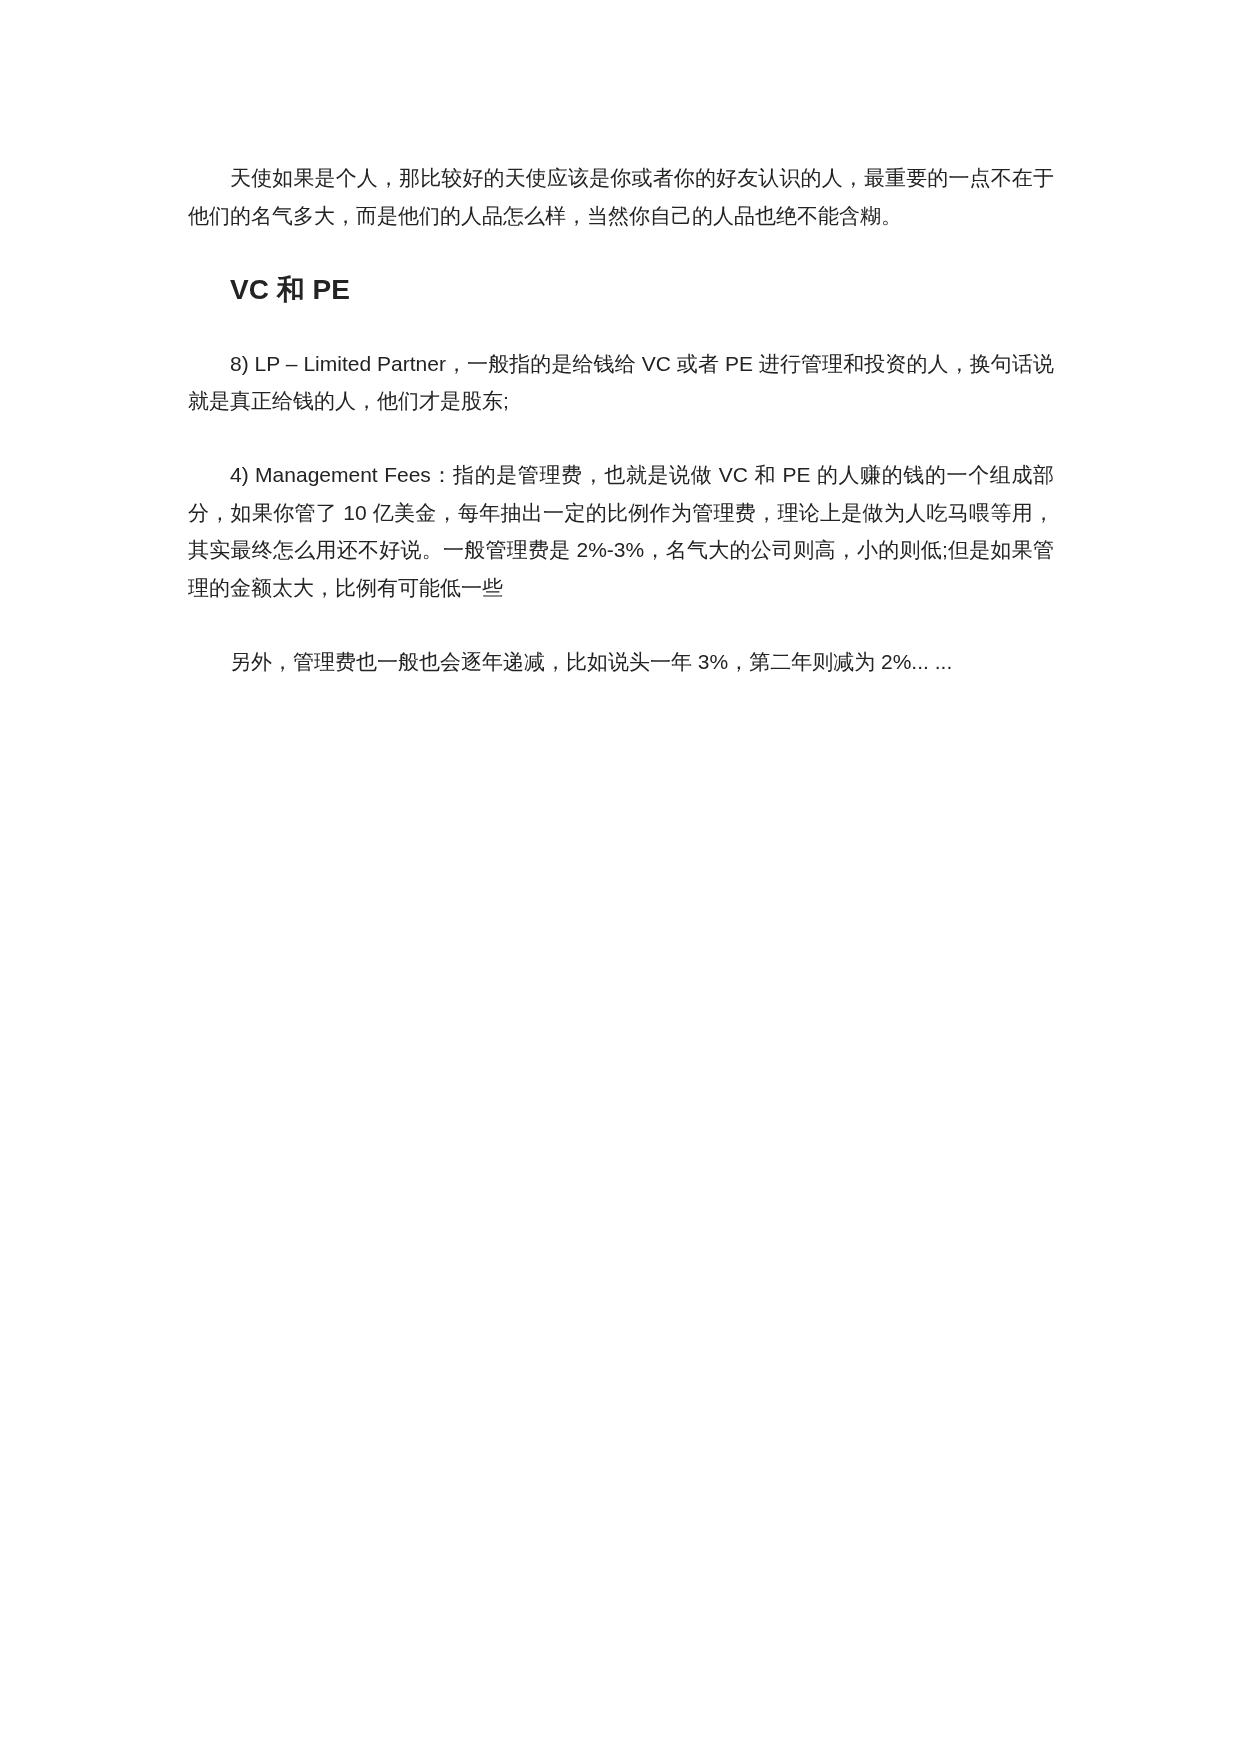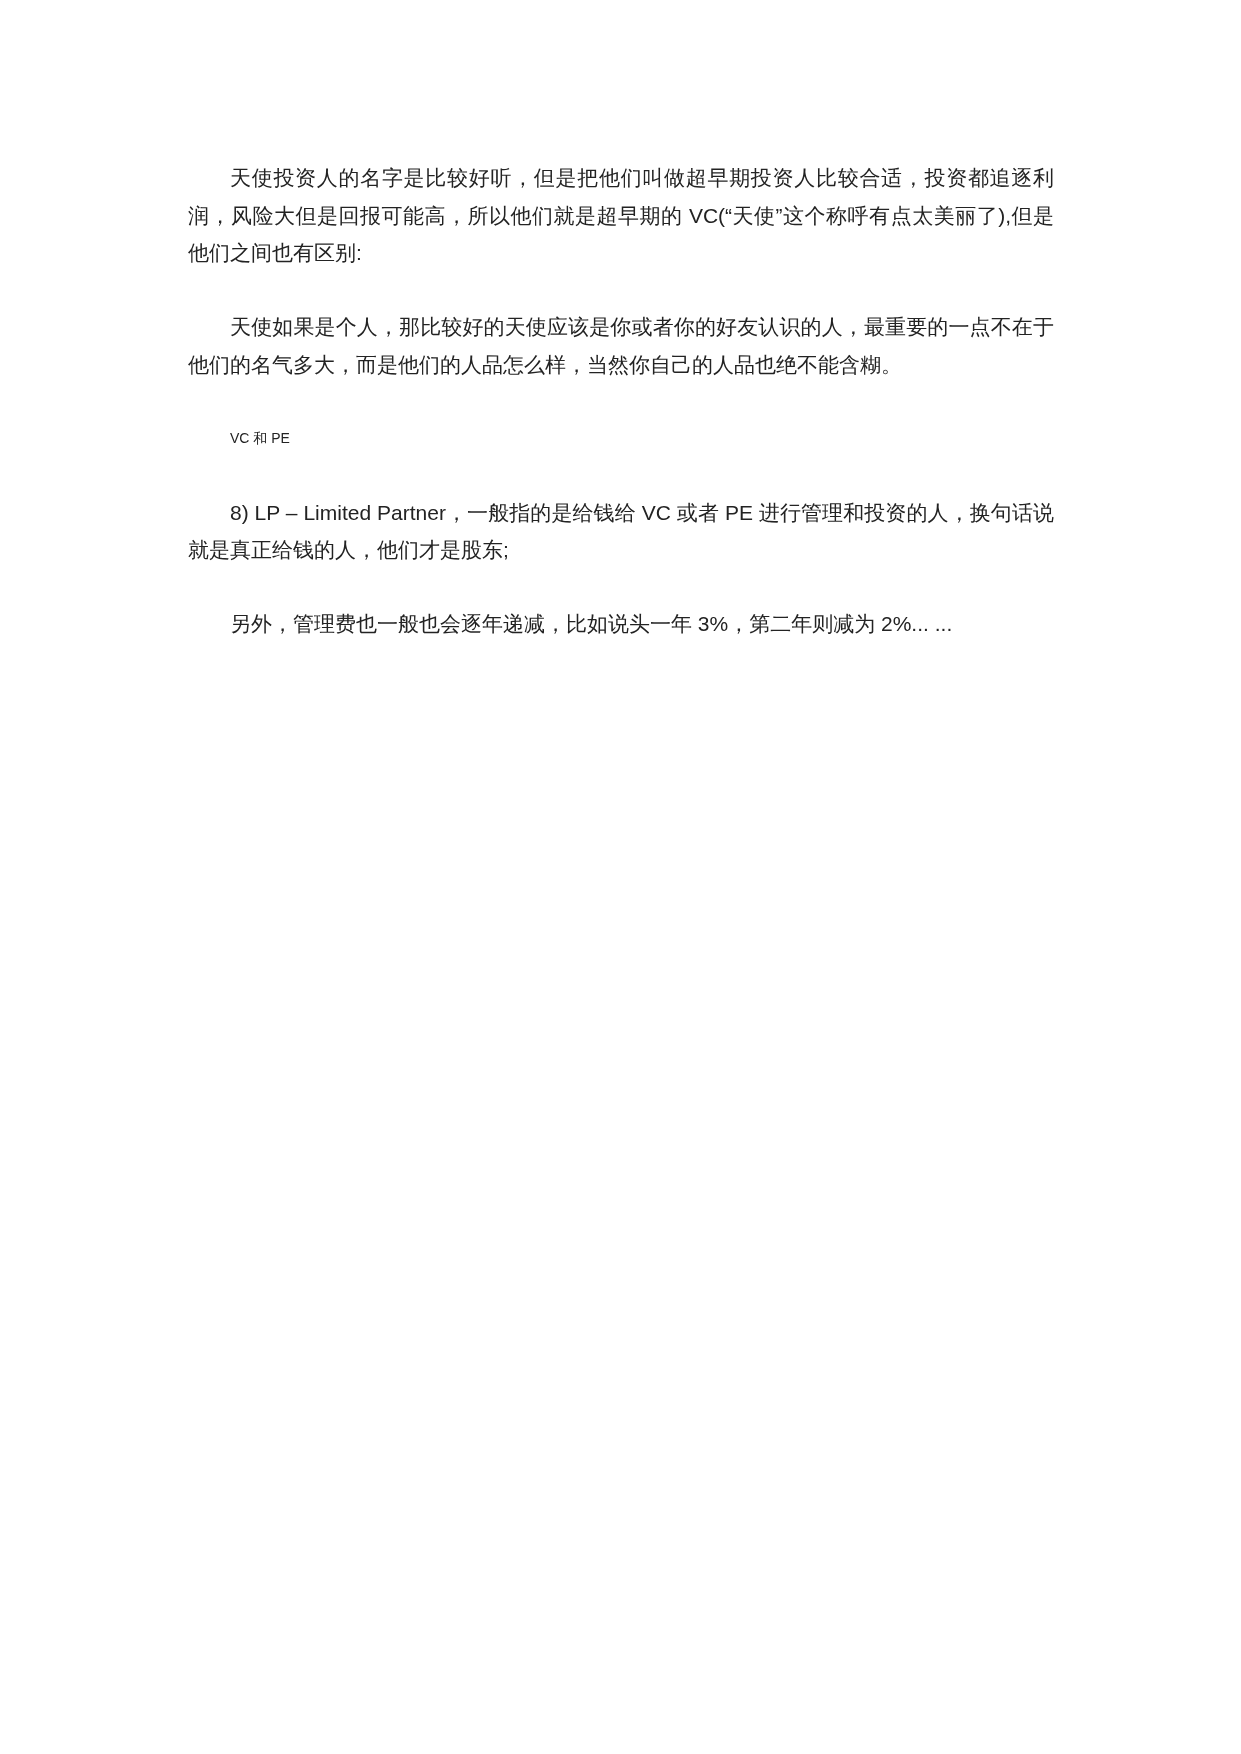--- a/index.html
+++ b/index.html
@@ -26,44 +26,44 @@
   .para {
     font-size: 21px;
     line-height: 37.5px;
     text-align: justify;
     text-indent: 42px;
     margin: 0 0 36.5px 0;
     word-break: normal;
     overflow-wrap: break-word;
   }
   .heading {
-    font-size: 14px;
+    font-size: 28px;
     line-height: 37.5px;
-    font-weight: normal;
+    font-weight: bold;
     text-align: left;
     text-indent: 42px;
     margin: 0 0 36.5px 0;
   }
 </style>
 </head>
 <body>
 
 <div class="page">
   <div class="content">
 
-    <p class="para">天使投资人的名字是比较好听，但是把他们叫做超早期投资人比较合适，投资都追逐利润，风险大但是回报可能高，所以他们就是超早期的 VC(“天使”这个称呼有点太美丽了),但是他们之间也有区别:</p>
 
 
     <p class="para">天使如果是个人，那比较好的天使应该是你或者你的好友认识的人，最重要的一点不在于他们的名气多大，而是他们的人品怎么样，当然你自己的人品也绝不能含糊。</p>
 
     <h2 class="heading">VC 和 PE</h2>
 
 
     <p class="para">8) LP – Limited Partner，一般指的是给钱给 VC 或者 PE 进行管理和投资的人，换句话说就是真正给钱的人，他们才是股东;</p>
 
 
 
+    <p class="para">4) Management Fees：指的是管理费，也就是说做 VC 和 PE 的人赚的钱的一个组成部分，如果你管了 10 亿美金，每年抽出一定的比例作为管理费，理论上是做为人吃马喂等用，其实最终怎么用还不好说。一般管理费是 2%-3%，名气大的公司则高，小的则低;但是如果管理的金额太大，比例有可能低一些</p>
 
     <p class="para">另外，管理费也一般也会逐年递减，比如说头一年 3%，第二年则减为 2%... ...</p>
 
 
   </div>
 </div>
 
 </body></html>

